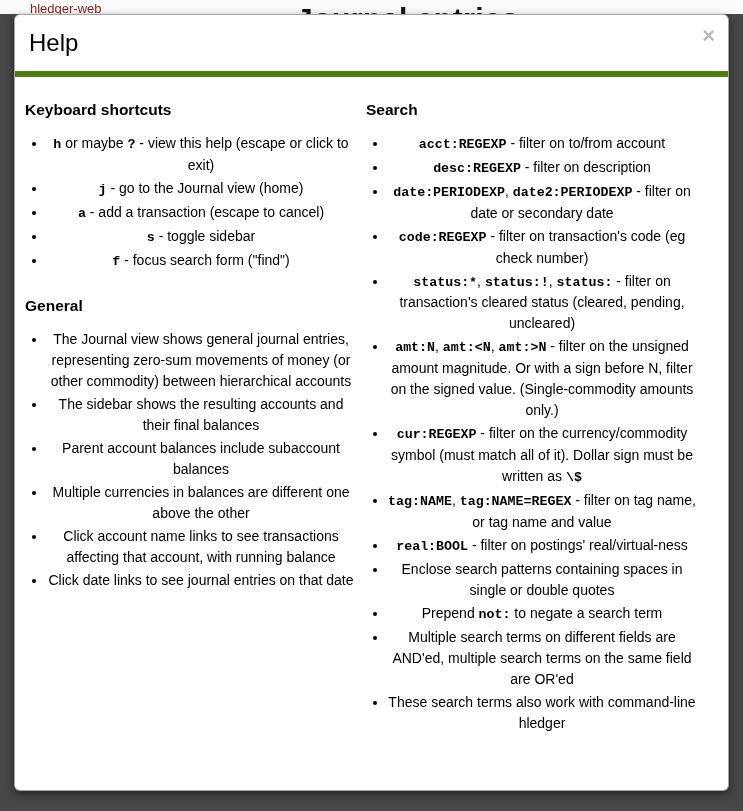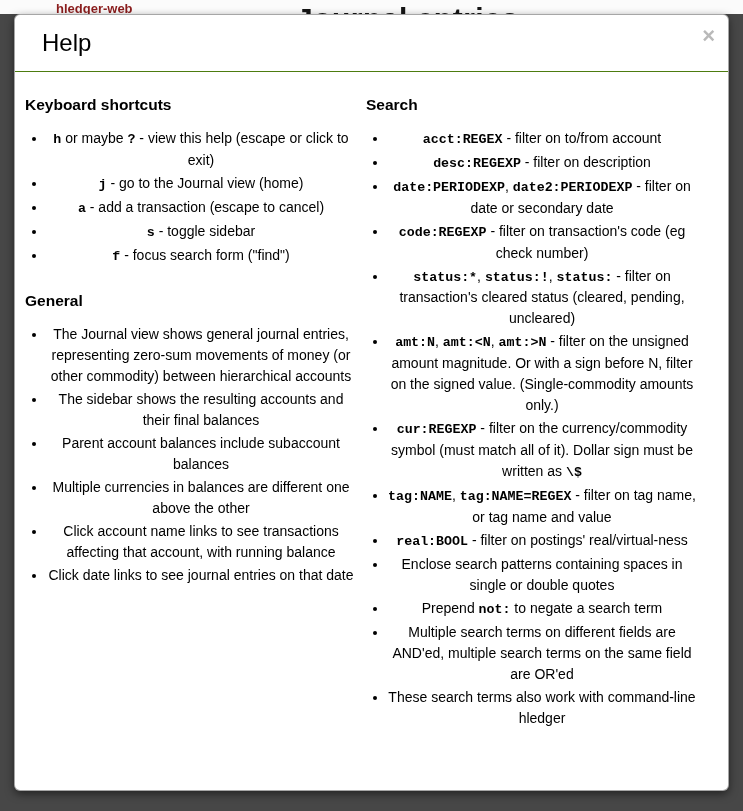--- a/index.html
+++ b/index.html
@@ -14,41 +14,41 @@
   .backdrop {
     position: absolute; left: 0; top: 0; width: 743px; height: 811px;
     background: #474747; z-index: 1;
   }
   .page-strip {
     position: absolute; left: 0; top: 0; width: 743px; height: 14px;
     background: #fbfbfb; overflow: hidden; z-index: 2;
   }
   .brand {
     position: absolute; left: 30px; top: 1px;
-    font-size: 13px; font-weight: bold; color: #8b1d1d;
-    text-decoration: none; white-space: nowrap; margin-left: 26px;
+    font-size: 13px; font-weight: normal; color: #8b1d1d;
+    text-decoration: none; white-space: nowrap;
   }
   .page-heading {
     position: absolute; left: 296px; top: 2px;
     font-size: 30px; font-weight: bold; color: #151515;
     white-space: nowrap; letter-spacing: 0.5px;
   }
   .modal {
     position: absolute; left: 14px; top: 14px; width: 715px; height: 777px;
     background: #fff;
     border: 1px solid rgba(0,0,0,0.35);
     border-radius: 6px;
     box-shadow: 0 3px 9px rgba(0,0,0,0.5);
     z-index: 3;
     display: flex; flex-direction: column;
     overflow: hidden;
   }
   .modal-header {
-    padding: 14px 16px 13px 27px;
-    border-bottom: 1px solid #4d7c0f;
+    padding: 14px 16px 13px 14px;
+    border-bottom: 6px solid #4d7c0f;
     position: relative;
     flex: 0 0 auto;
   }
   .modal-title {
     font-size: 24px; font-weight: 500; color: #000; line-height: 1.2;
   }
   .close-btn {
     position: absolute; right: 13px; top: 10px;
     background: none; border: none;
     font-size: 22px; font-weight: bold; color: #b9b9b9;
@@ -110,21 +110,21 @@
           <li>The sidebar shows the resulting accounts and their final balances</li>
           <li>Parent account balances include subaccount balances</li>
           <li>Multiple currencies in balances are different one above the other</li>
           <li>Click account name links to see transactions affecting that account, with running balance</li>
           <li>Click date links to see journal entries on that date</li>
         </ul>
       </div>
     <div class="help-col" id="col-right">
         <div class="section-heading">Search</div>
         <ul class="help-list">
-          <li><code>acct:REGEX</code> - filter on to/from account</li>
+          <li><code>acct:REGEXP</code> - filter on to/from account</li>
           <li><code>desc:REGEXP</code> - filter on description</li>
           <li><code>date:PERIODEXP</code>, <code>date2:PERIODEXP</code> - filter on date or secondary date</li>
           <li><code>code:REGEXP</code> - filter on transaction's code (eg check number)</li>
           <li><code>status:*</code>, <code>status:!</code>, <code>status:</code> - filter on transaction's cleared status (cleared, pending, uncleared)</li>
           <li><code>amt:N</code>, <code>amt:&lt;N</code>, <code>amt:&gt;N</code> - filter on the unsigned amount magnitude. Or with a sign before N, filter on the signed value. (Single-commodity amounts only.)</li>
           <li><code>cur:REGEXP</code> - filter on the currency/commodity symbol (must match all of it). Dollar sign must be written as <code>\$</code></li>
           <li><code>tag:NAME</code>, <code>tag:NAME=REGEX</code> - filter on tag name, or tag name and value</li>
           <li><code>real:BOOL</code> - filter on postings' real/virtual-ness</li>
           <li>Enclose search patterns containing spaces in single or double quotes</li>
           <li>Prepend <code>not:</code> to negate a search term</li>

